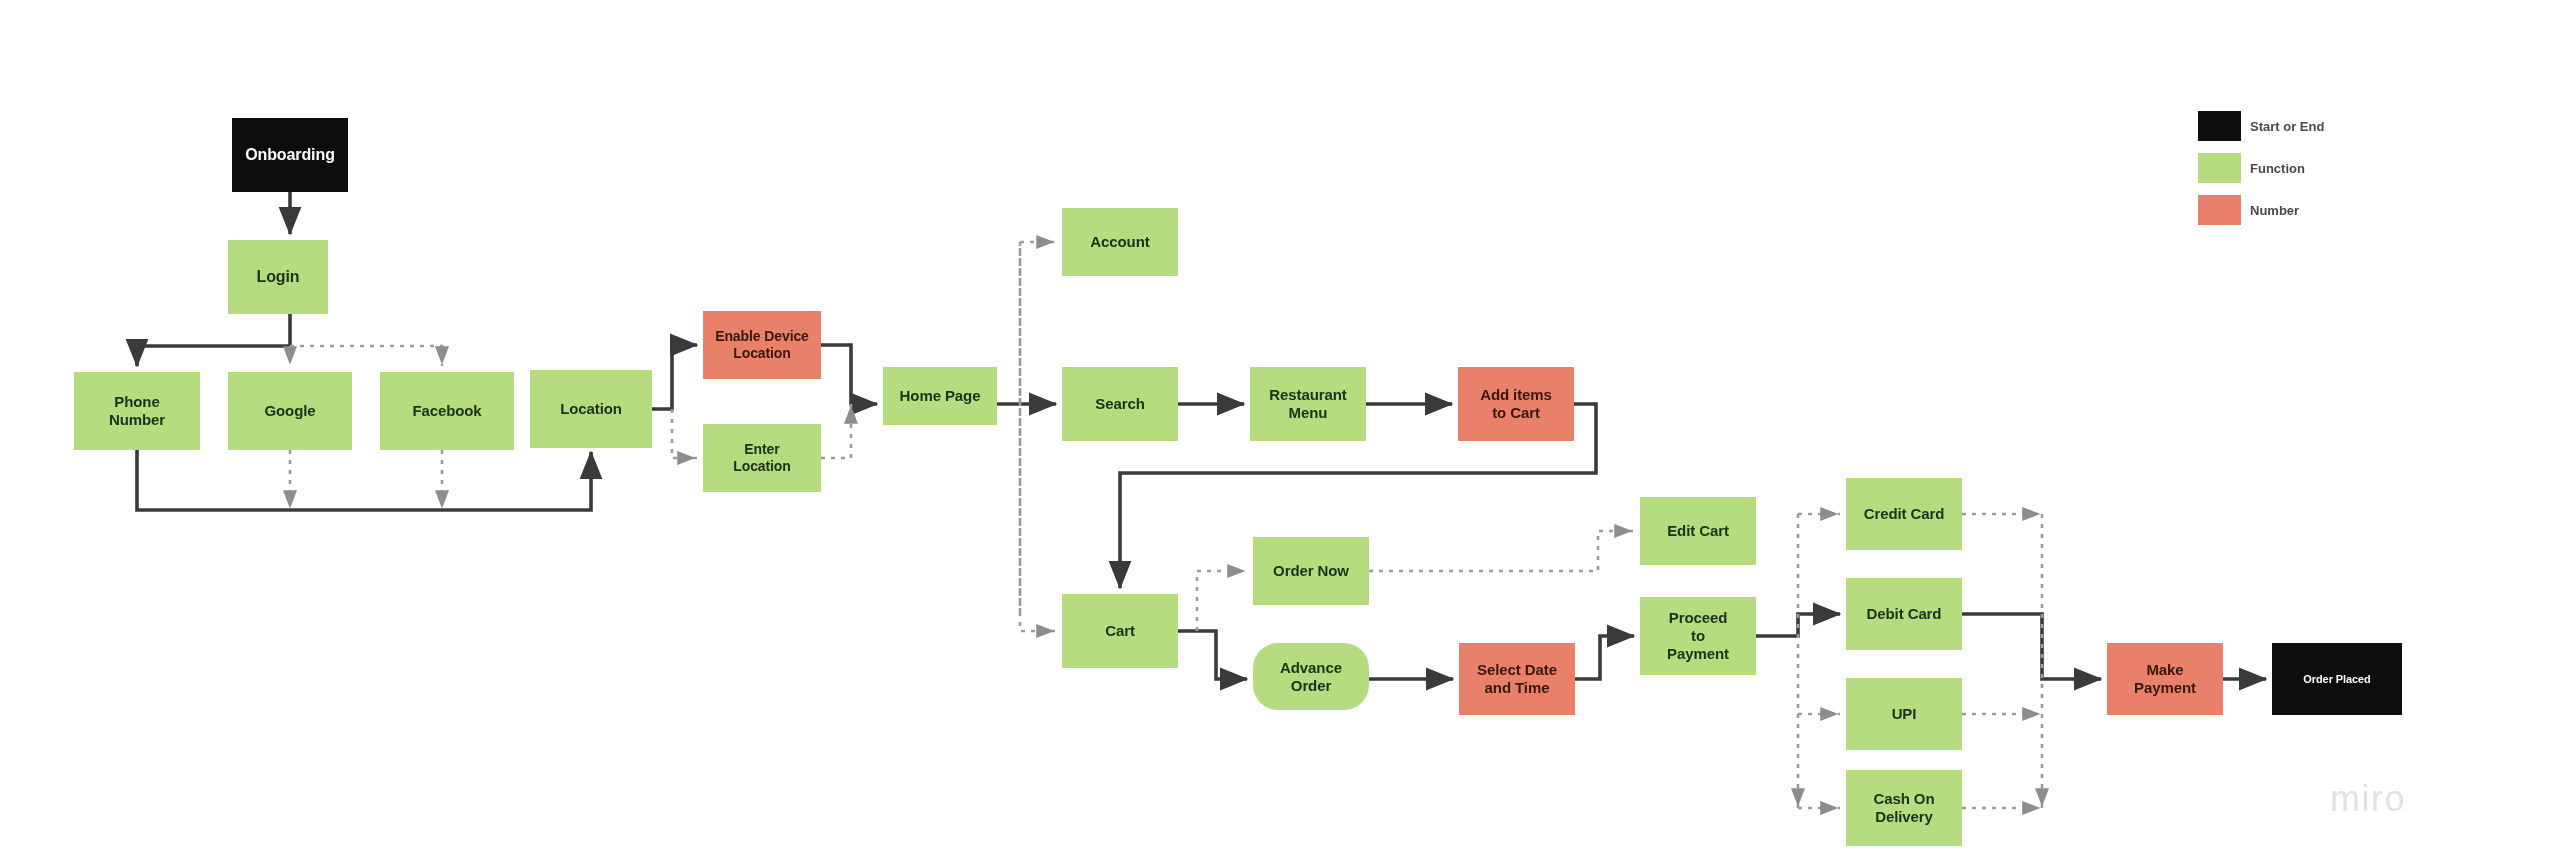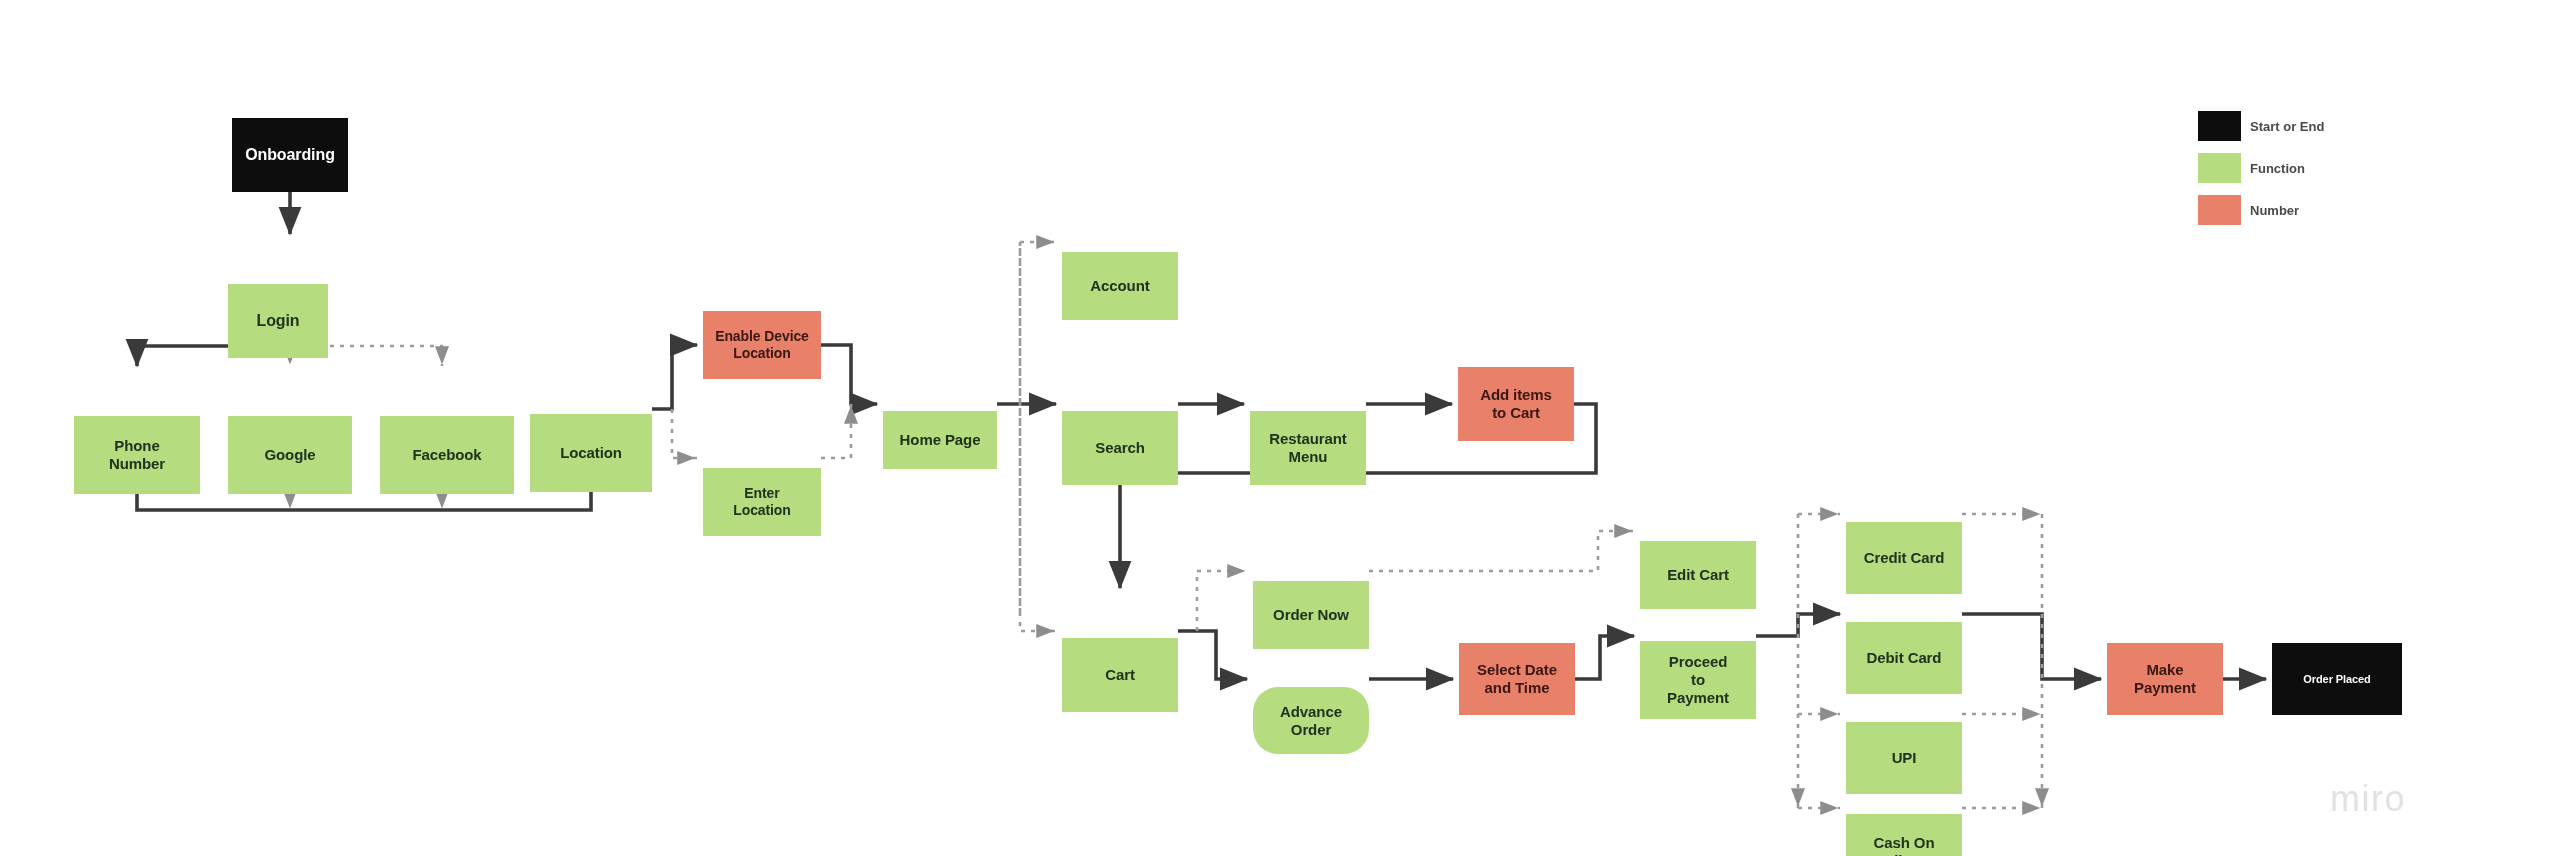--- a/index.html
+++ b/index.html
@@ -39,21 +39,20 @@
     letter-spacing: -0.1px;
     padding: 2px 4px;
   }
   .node.type-start {
     background: #0d0d0d;
     color: #ffffff;
   }
   .node.type-function {
     background: #b5dd80;
     color: #20331a;
-    margin-top: 44px;
   }
   .node.type-action {
     background: #e9806a;
     color: #3a1710;
   }
   .node-label {
     display: block;
     width: 100%;
   }
 

